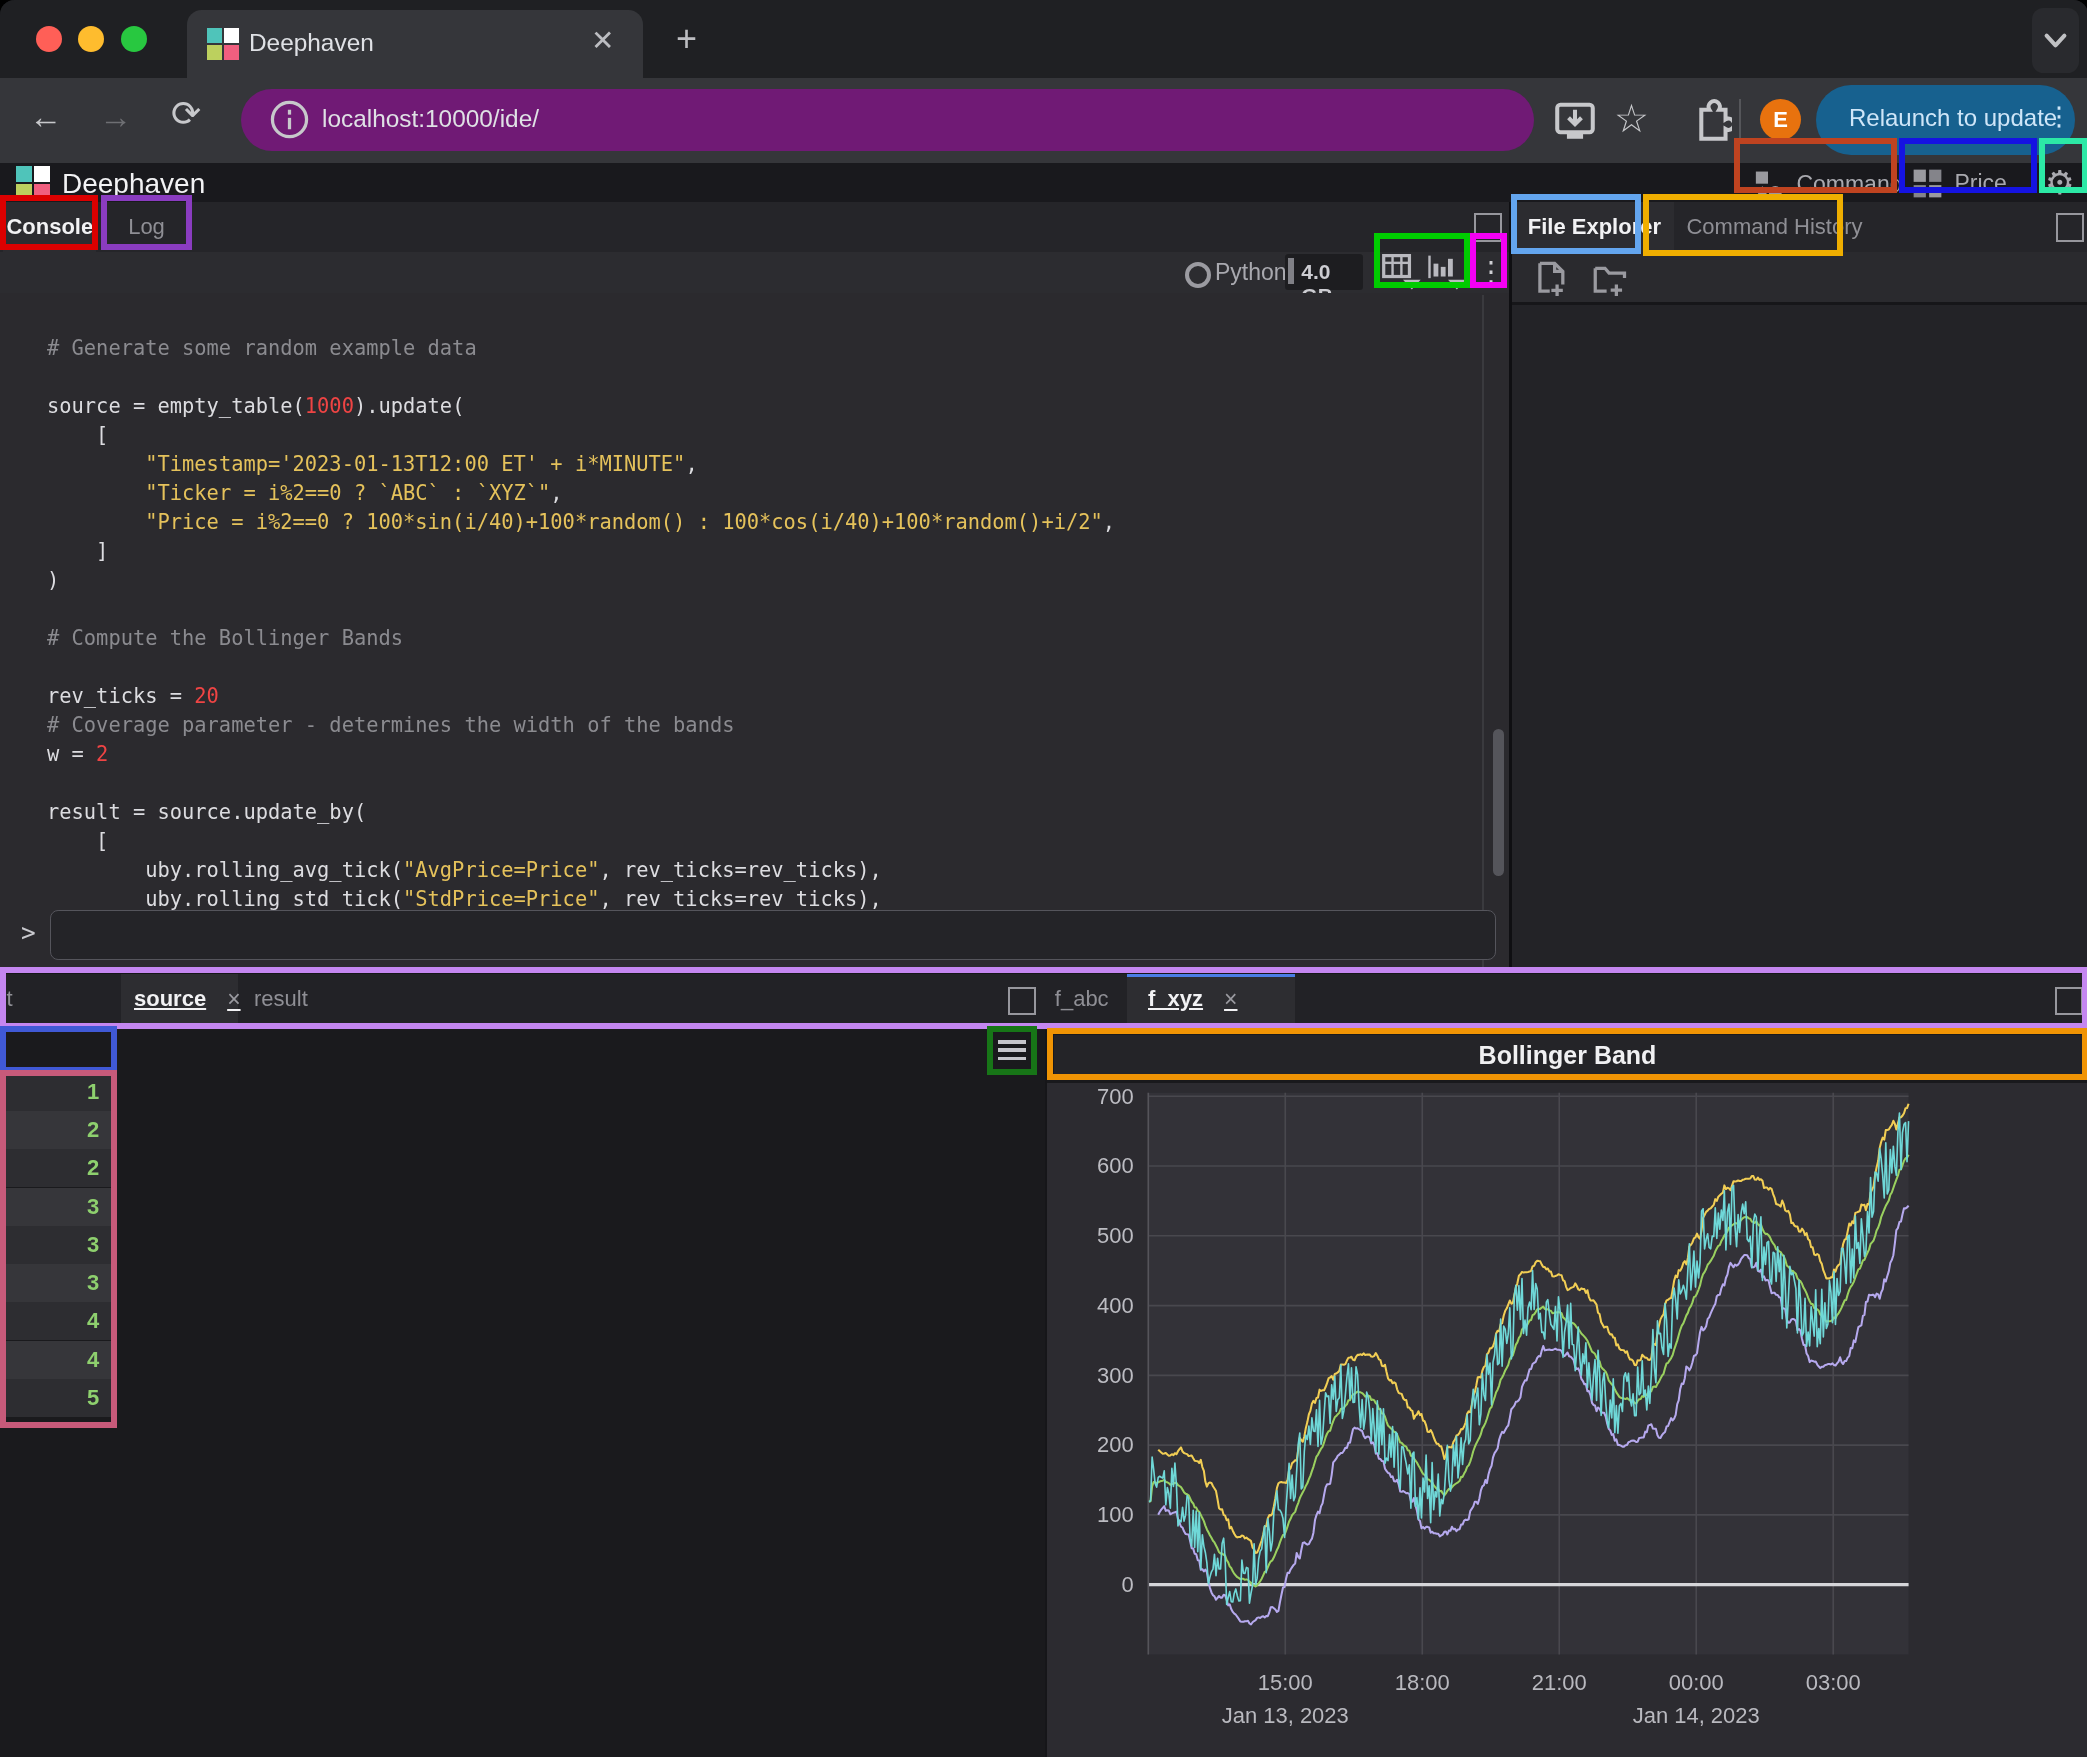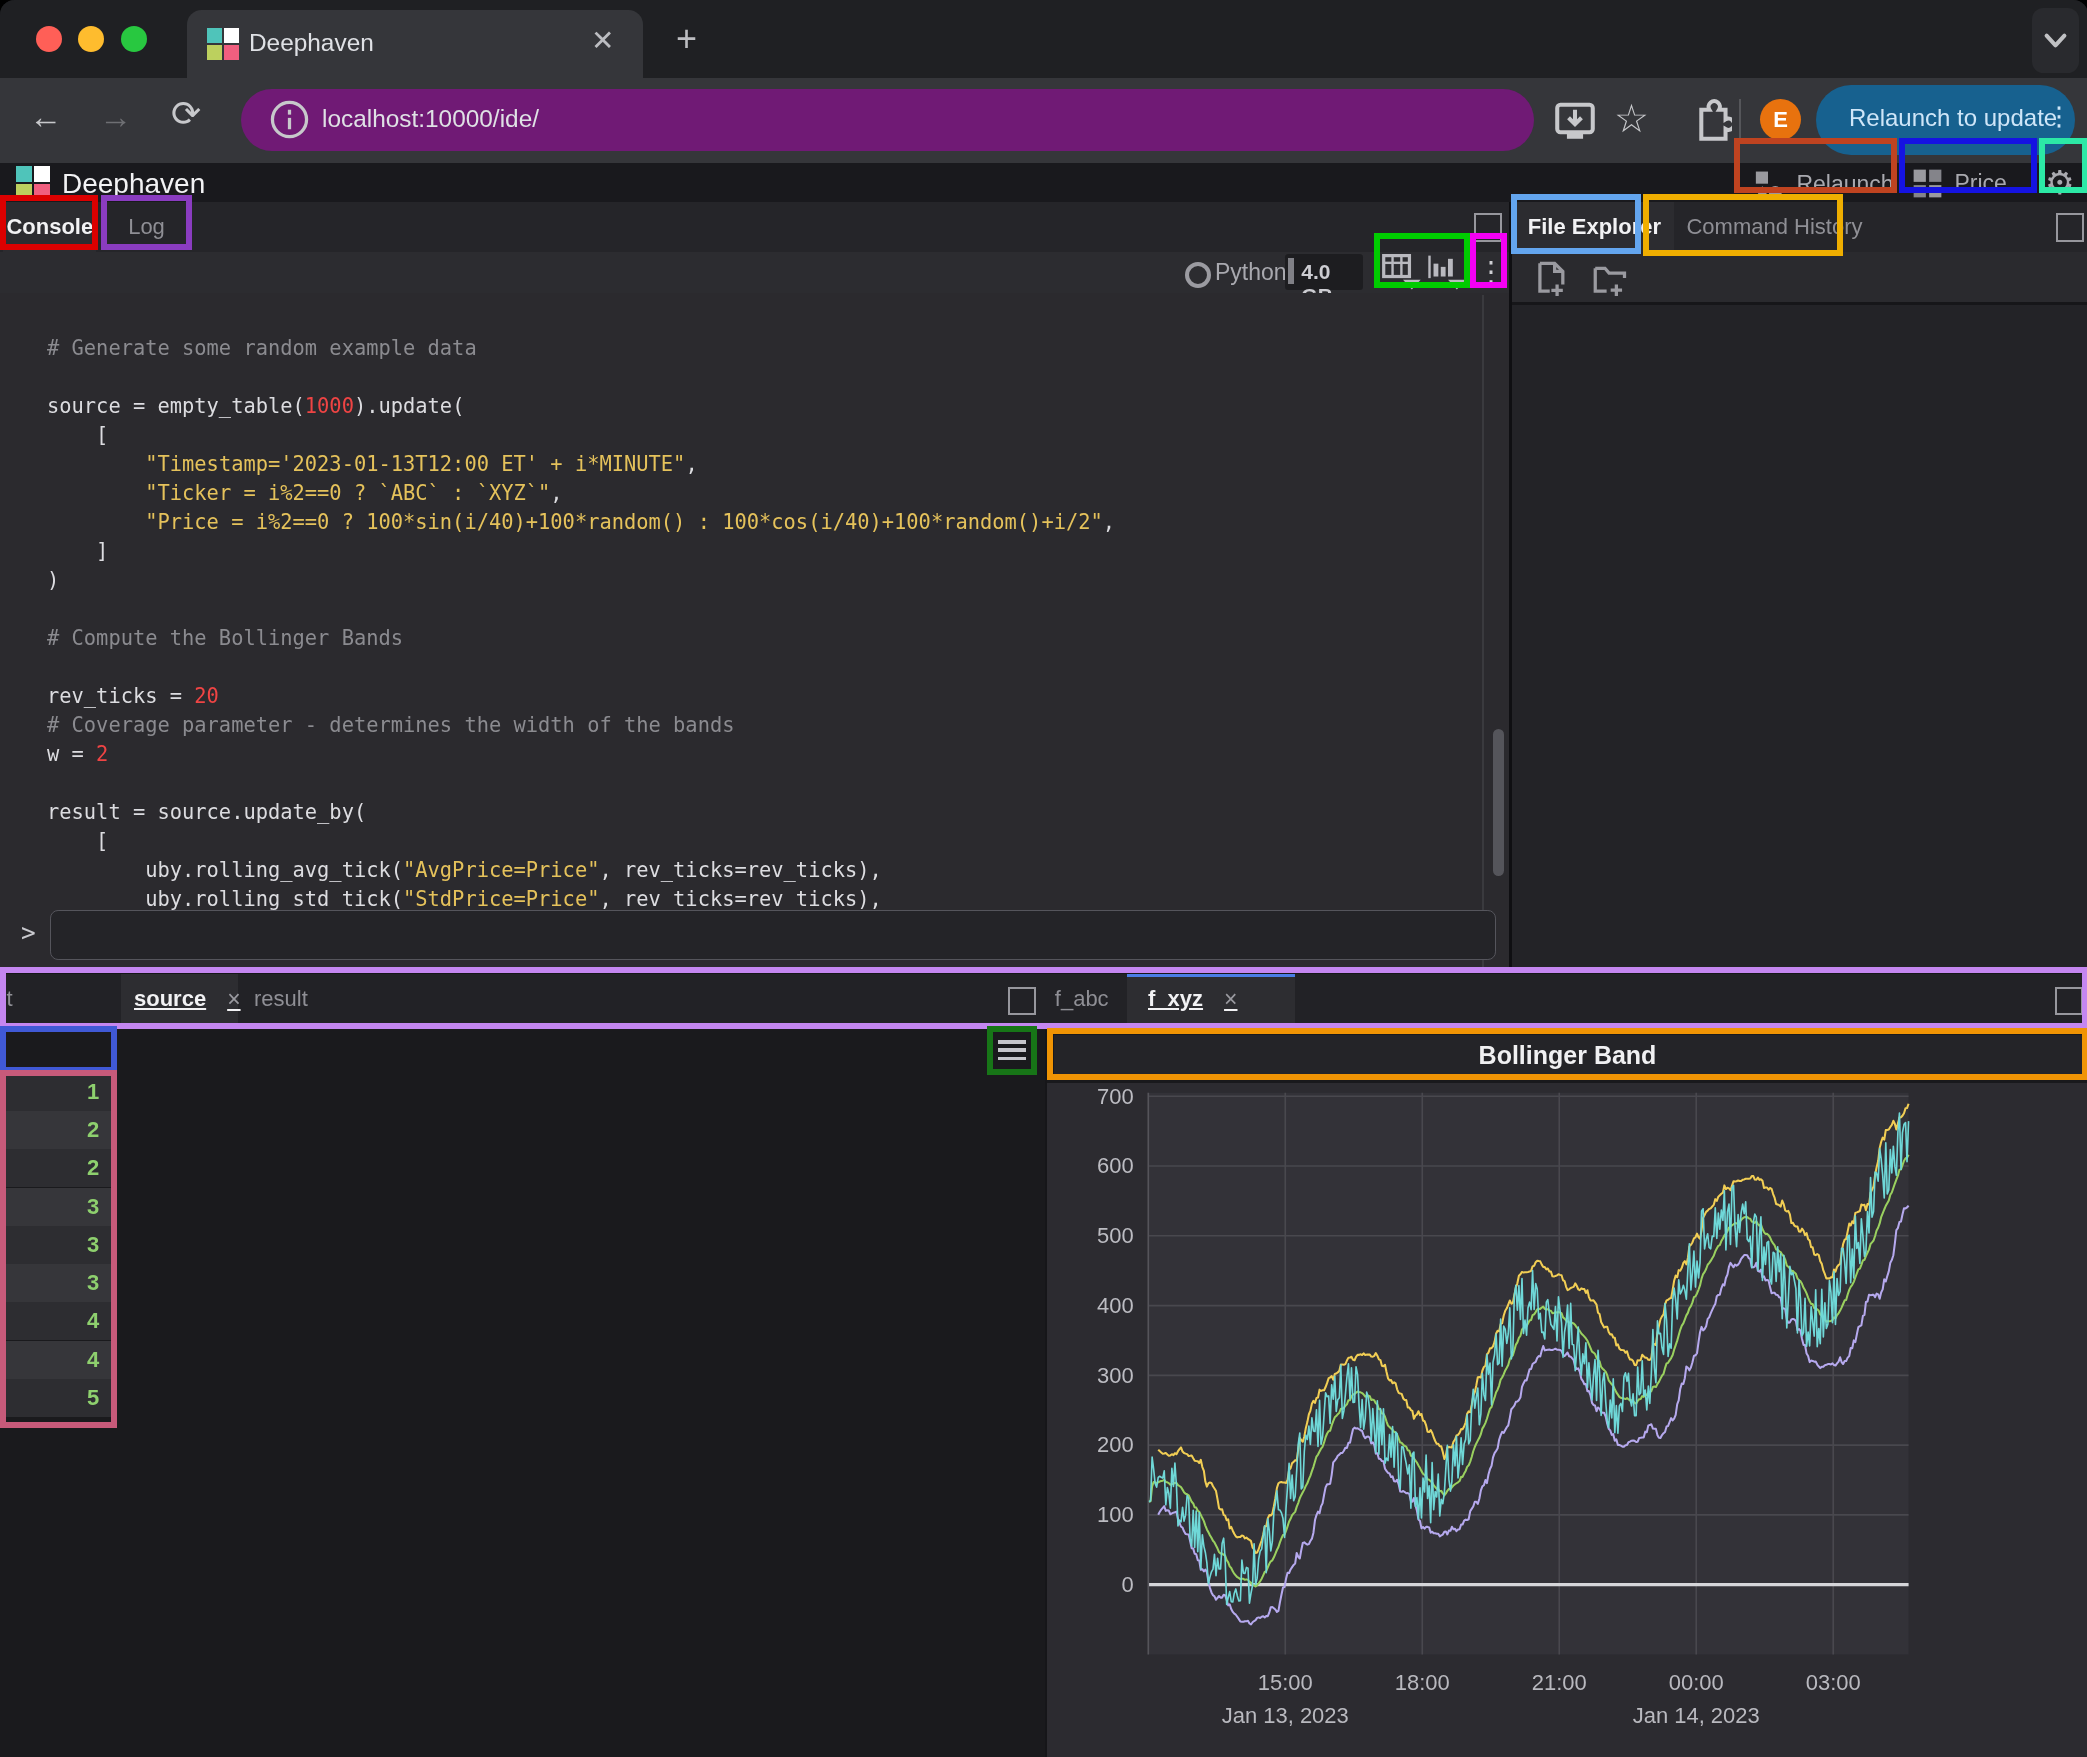--- a/index.html
+++ b/index.html
@@ -163,21 +163,21 @@
       <div style="left:0;top:18px;background:#bcd05e"></div>
         <div style="left:18px;top:18px;background:#f05f7f"></div>
     </div>
     <div class="abs apptitle">Deephaven</div>
     <div class="abs" style="left:1751px;top:4.9px;display:flex;align-items:center">
       <svg width="34" height="33" viewBox="0 0 42 40">
         <rect x="6" y="4" width="15" height="15" fill="#9a9a9f"></rect>
         <path d="M6 36 L14 22 L22 36 Z" fill="#9a9a9f"></path>
         <circle cx="30" cy="30" r="8" fill="#9a9a9f"></circle>
       </svg>
-      <span class="hdrbtn-label" style="margin-left:11.4px">Relaunch</span>
+      <span class="hdrbtn-label" style="margin-left:11.4px">Command</span>
     </div>
     <div class="abs" style="left:1912px;top:4.9px;display:flex;align-items:center">
       <svg width="31" height="31" viewBox="0 0 38 38">
         <rect x="2" y="2" width="15" height="15" fill="#9a9a9f"></rect>
           <rect x="21" y="2" width="15" height="15" fill="#84848a"></rect>
         <rect x="2" y="21" width="15" height="15" fill="#84848a"></rect>
           <rect x="21" y="21" width="15" height="15" fill="#9a9a9f"></rect>
       </svg>
       <span class="hdrbtn-label" style="margin-left:11.4px">Price</span>
     </div>

